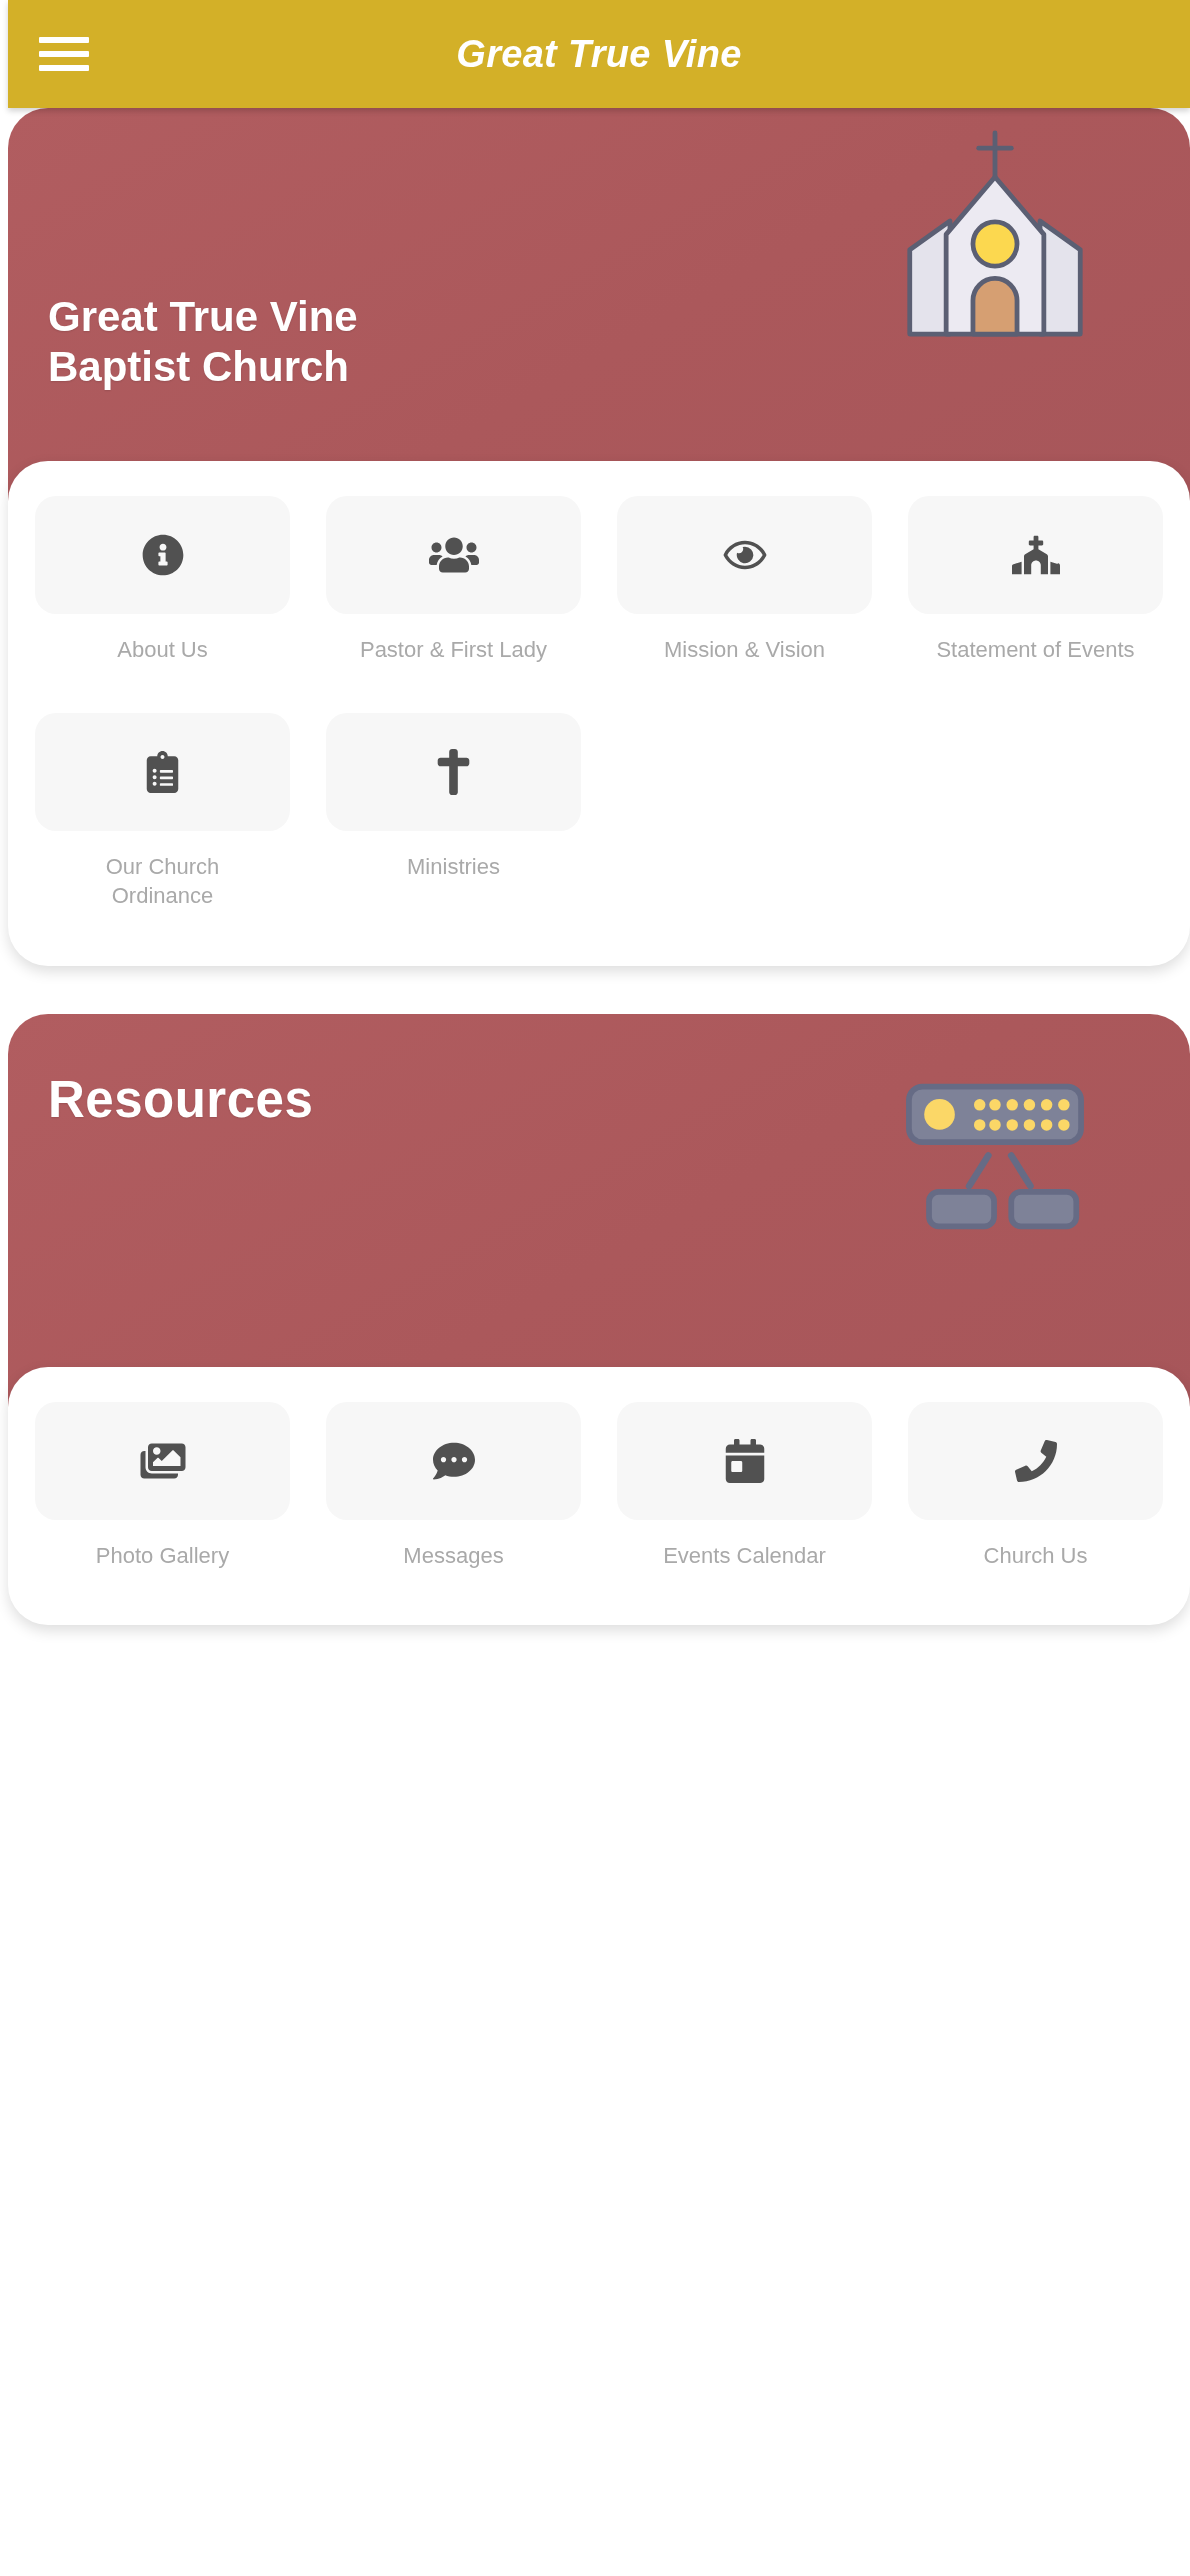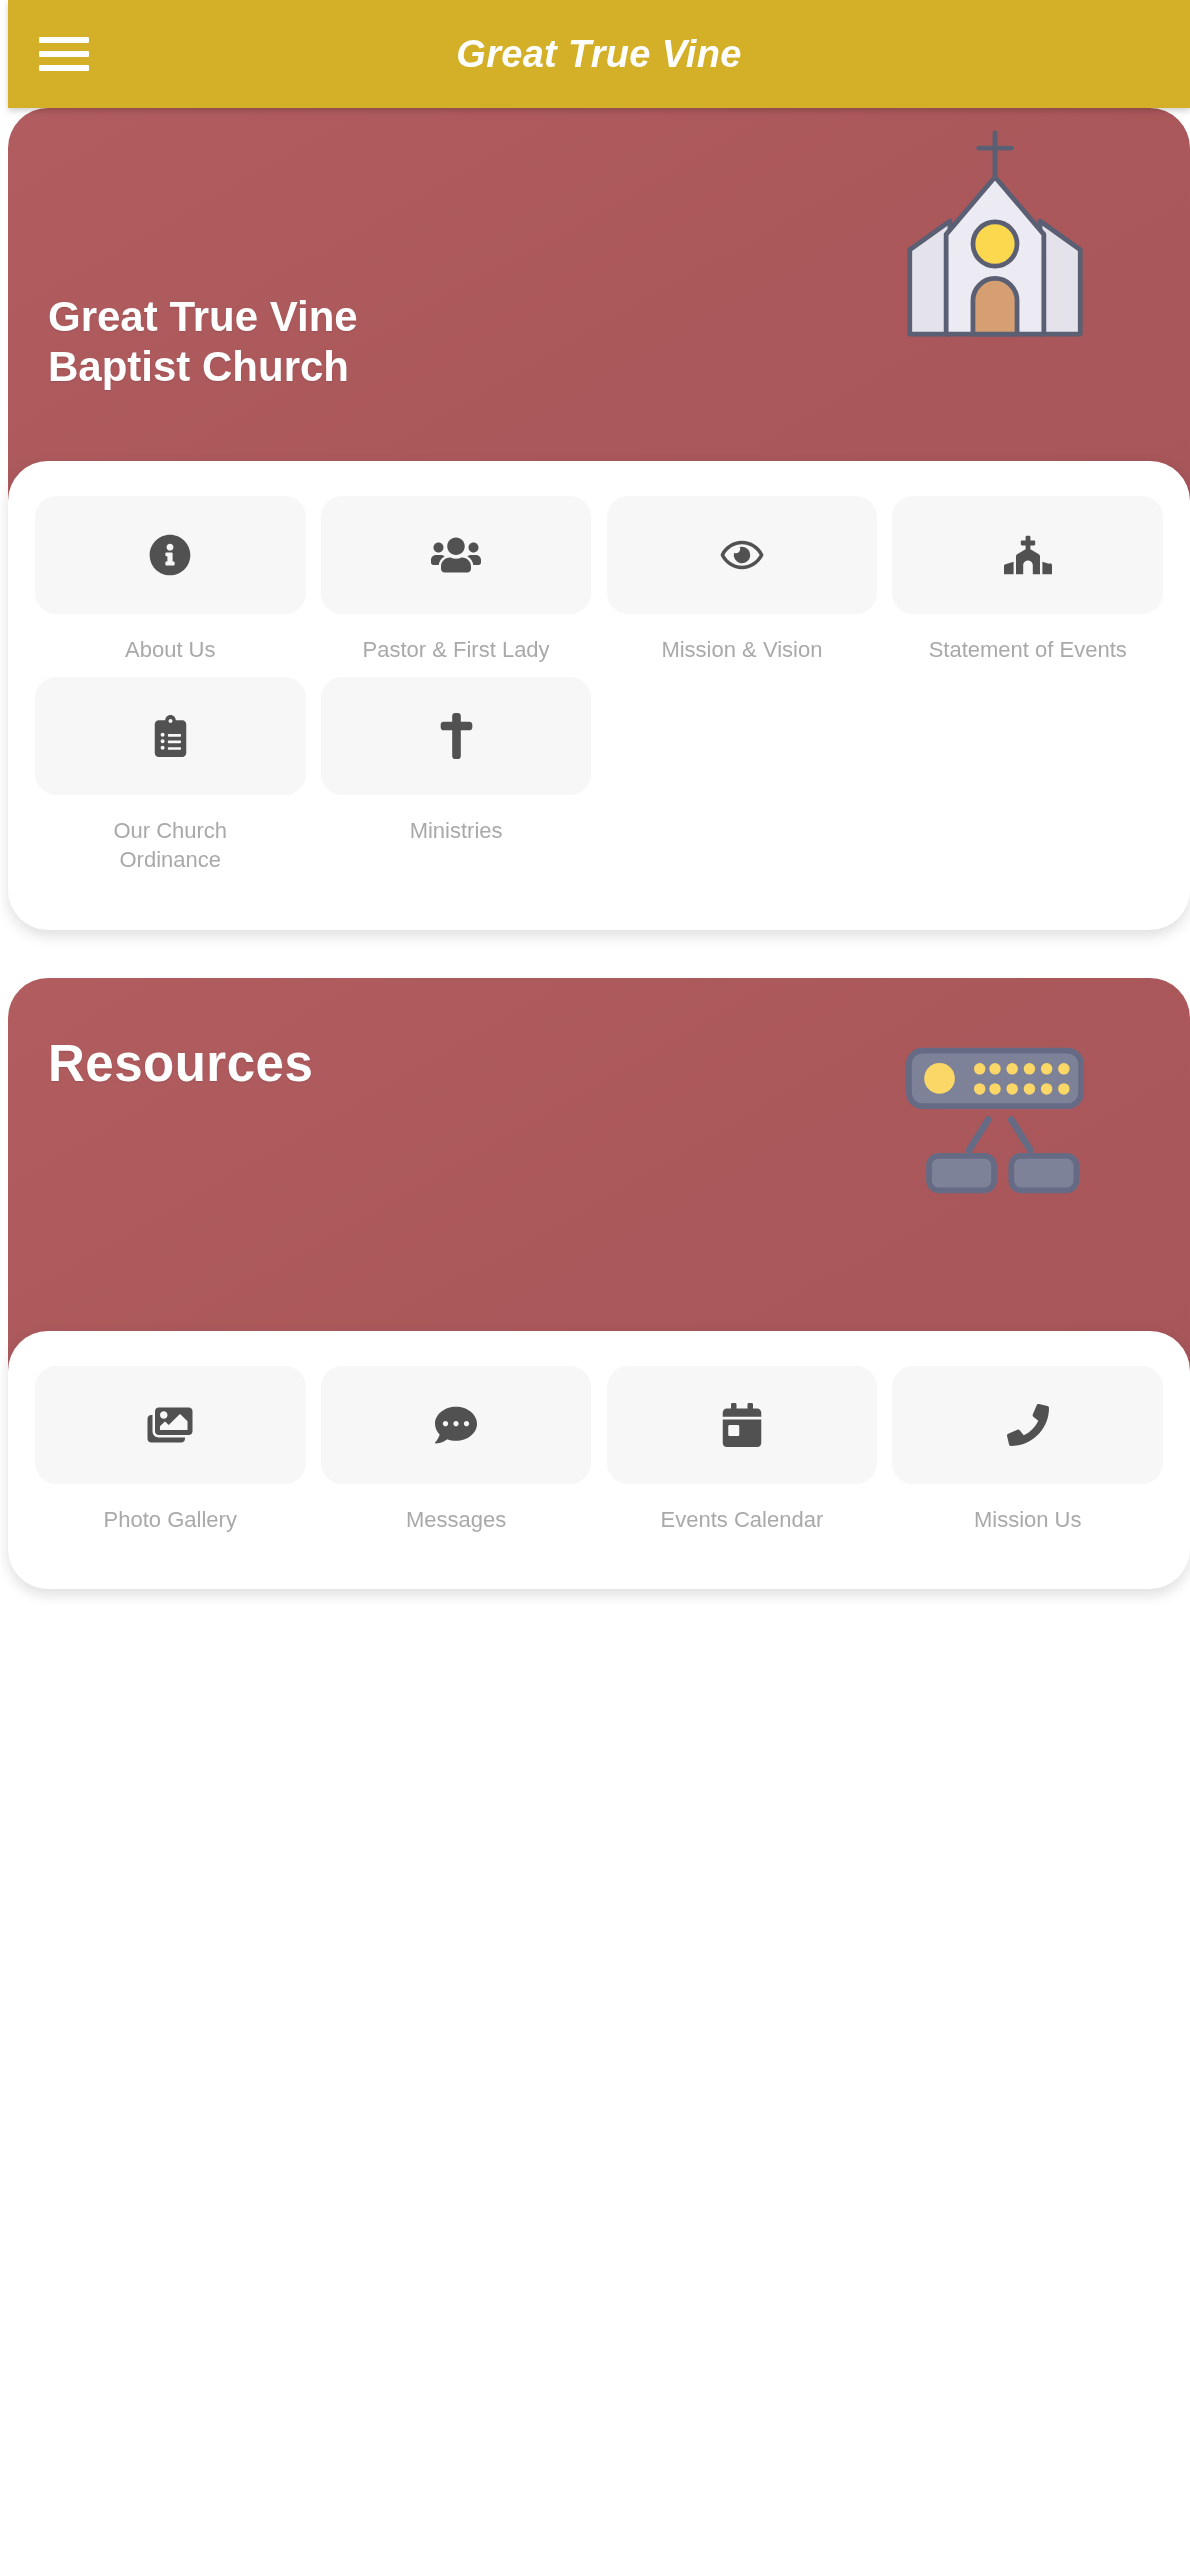--- a/index.html
+++ b/index.html
@@ -91,20 +91,21 @@
     margin-top: -40px;
     padding: 35px 27px 42px 27px;
     box-shadow: 0 5.8px 13.4px rgba(0,0,0,.13);
     z-index: 2;
   }
   .grid {
     display: grid;
     grid-template-columns: repeat(4, 1fr);
     column-gap: 15.3px;
     row-gap: 0px;
+    gap: 36px;
   }
   .tile {
     display: flex;
     flex-direction: column;
     align-items: center;
     cursor: pointer;
     padding-bottom: 13.4px;
   }
   .tile-box {
     width: 100%;
@@ -318,21 +319,21 @@
         </div>
 
         <div class="tile">
           <div class="tile-box">
             <span>
               <svg width="42" height="42" viewBox="0 0 512 512">
                   <path d="M493.4 24.6l-104-24c-11.3-2.6-22.9 3.3-27.5 13.9l-48 112c-4.2 9.8-1.4 21.3 6.9 28l60.6 49.6c-36 76.7-98.9 140.5-177.2 177.2l-49.6-60.6c-6.8-8.3-18.2-11.1-28-6.9l-112 48C3.9 366.5-2 378.1.6 389.4l24 104C27.1 504.2 36.7 512 48 512c256.1 0 464-207.5 464-464 0-11.2-7.7-20.9-18.6-23.4z"></path>
                 </svg>
             </span>
           </div>
-          <div class="tile-label">Mission Us</div>
+          <div class="tile-label">Church Us</div>
         </div>
 
       </div>
     </div>
   </div>
 
 </div>
 
 
 </body></html>

